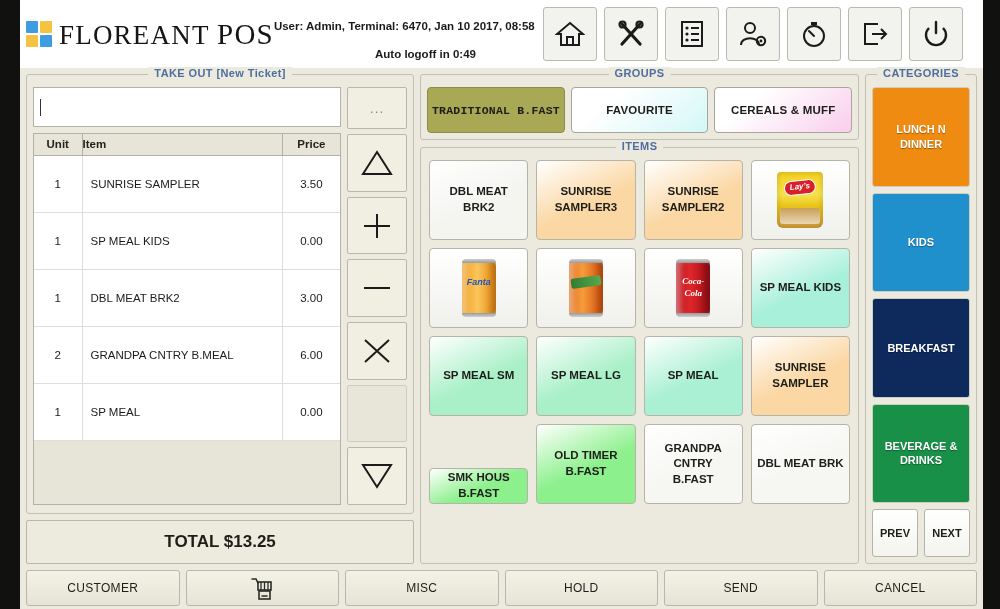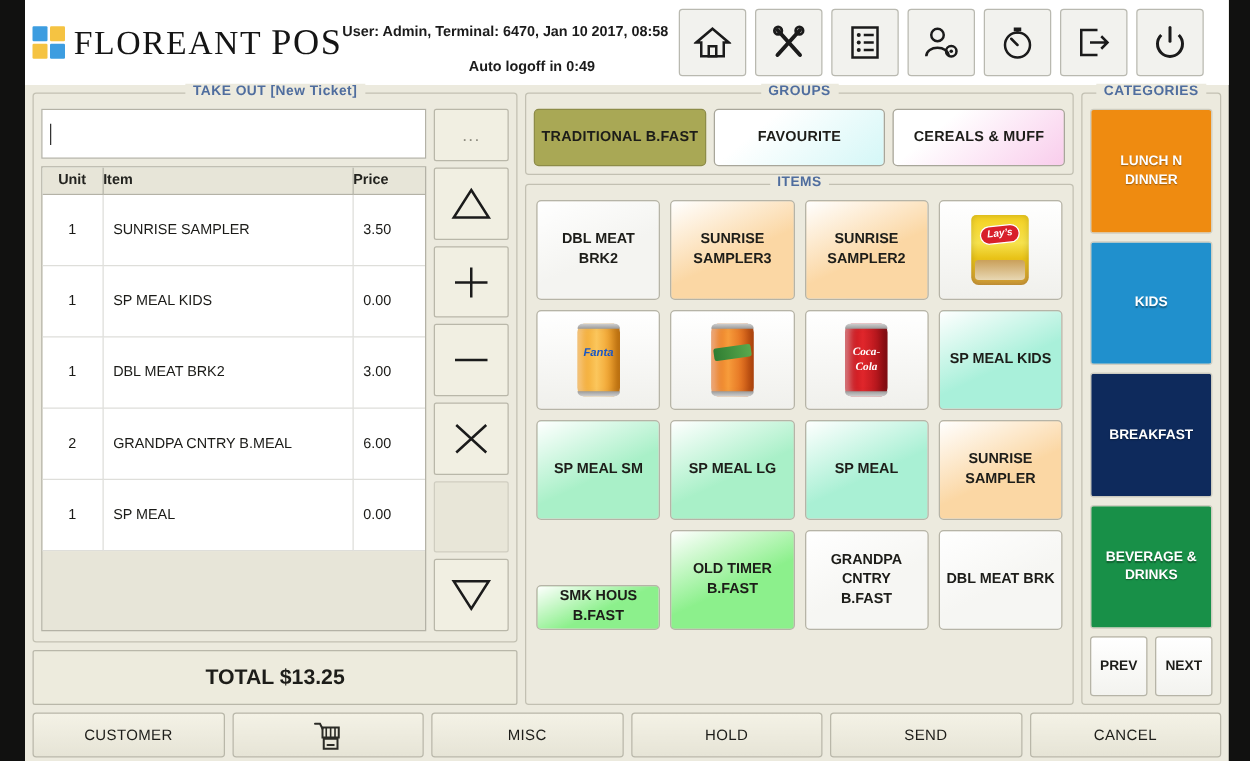--- a/index.html
+++ b/index.html
@@ -101,21 +101,21 @@
   }
   table.ticket th:last-child { border-right: none; }
   table.ticket td {
     font-size: 11.5px; color:#1b1b18; height: 57px;
     border-bottom: 1px solid #dededa; border-right: 1px solid #dededa;
     padding: 0 8px;
   }
   table.ticket td:last-child { border-right: none; }
   .col-unit { width: 48px; text-align: center; }
   .col-item { text-align: left; }
-  .col-price { width: 58px; text-align: left; }
+  .col-price { width: 58px; text-align: center; }
   .table-filler { flex: 1 1 auto; background: #e7e5d8; }
 
   .ticket-side { width: 60px; display: flex; flex-direction: column; gap: 5px; }
   .sbtn {
     flex: 1 1 0; background: #f1efe2; border: 1px solid #b9b7a9; border-radius: 2px;
     display:flex; align-items:center; justify-content:center; cursor:pointer;
     min-height: 0;
   }
   .sbtn.small { flex: 0 0 42px; }
   .sbtn.blank { background:#e8e6d8; border-color:#cfcdc0; cursor:default; }
@@ -375,21 +375,21 @@
           </div>
         </div>
       </div>
       <div class="total-bar">TOTAL $13.25</div>
     </div>
 
     <div class="center-col">
       <div class="panel groups-panel">
         <div class="ptitle">GROUPS</div>
         <div class="groups-row" id="groups-row">
-            <div class="gbtn" style="background: rgb(169, 168, 85); border-color: rgb(141, 140, 72);">
+            <div class="gbtn" style="background: rgb(169, 168, 85); border-color: rgb(141, 140, 72); font-family: Liberation Mono, monospace;">
               <span>TRADITIONAL B.FAST</span>
             </div>
             <div class="gbtn" style="background: linear-gradient(140deg, rgb(255, 255, 255) 0%, rgb(255, 255, 255) 28%, rgb(212, 247, 247) 100%);">
               <span>FAVOURITE</span>
             </div>
             <div class="gbtn" style="background: linear-gradient(140deg, rgb(255, 255, 255) 0%, rgb(255, 255, 255) 28%, rgb(249, 205, 236) 100%);">
               <span>CEREALS &amp; MUFF</span>
             </div>
           </div>
       </div>

